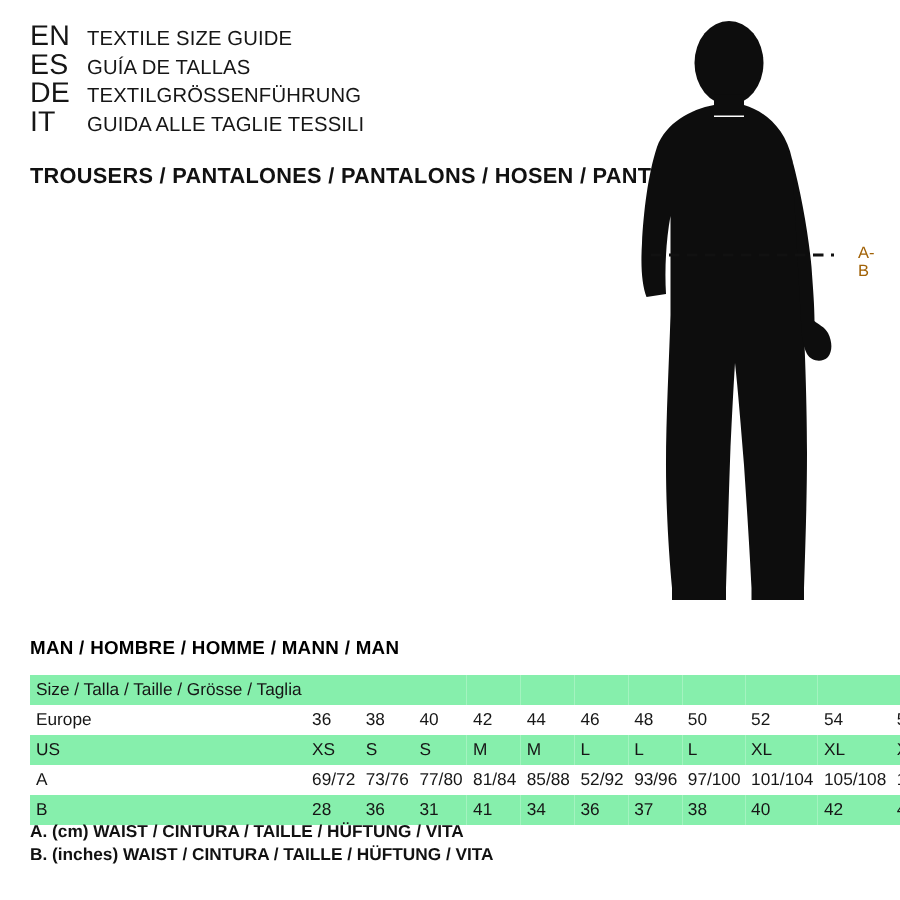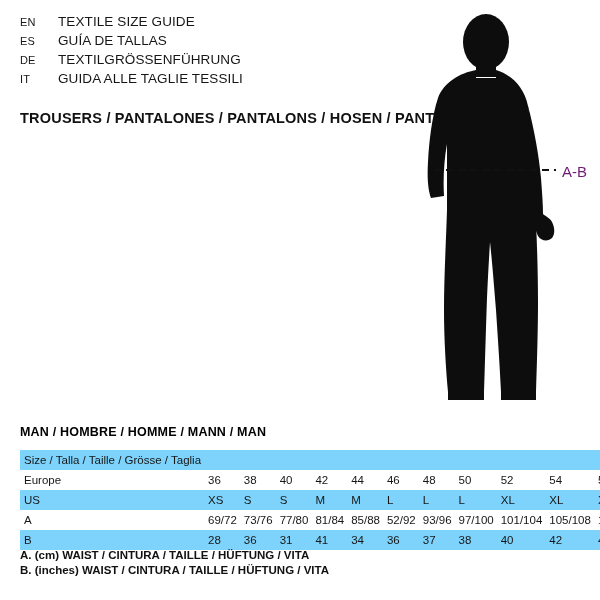--- a/index.html
+++ b/index.html
@@ -31,21 +31,21 @@
   .lang-row {
     display: flex;
     align-items: baseline;
     height: 19px;
     font-size: 13.5px;
     letter-spacing: 0.1px;
   }
   .lang-code {
     width: 38px;
     flex: 0 0 38px;
-    font-size: 11px;
+    font-size: 19px;
     color: #161616;
   }
   .lang-text {
     font-size: 13.5px;
     color: #161616;
     white-space: nowrap;
   }
 
   
   .product-title {
@@ -65,24 +65,24 @@
     left: 400px;
     top: 10px;
     width: 190px;
     height: 400px;
   }
   .figure-wrap svg {
     display: block;
   }
   .ab-label {
     position: absolute;
-    left: 162px;
+    left: 172px;
     top: 153px;
-    font-size: 15px;
-    color: #701a75;
+    font-size: 11px;
+    color: #a16207;
   }
 
   
   .table-title {
     position: absolute;
     left: 20px;
     top: 425px;
     font-size: 12.5px;
     font-weight: bold;
     letter-spacing: 0.2px;
@@ -96,21 +96,21 @@
     border-collapse: collapse;
     font-size: 11.5px;
   }
   table.size-table td {
     padding: 2px 3px 2px 4px;
     height: 16px;
     color: #161616;
     white-space: nowrap;
   }
   table.size-table tr.shaded td {
-    background: #7dd3fc;
+    background: #86efac;
   }
   table.size-table td.label-col {
     width: 80px;
   }
   table.size-table td.val {
     width: 53px;
   }
 
   
   .footnotes {

